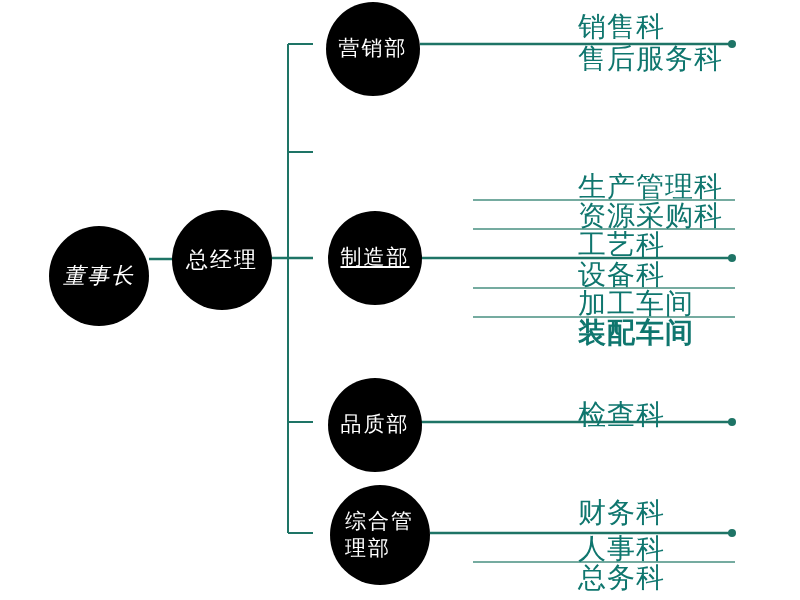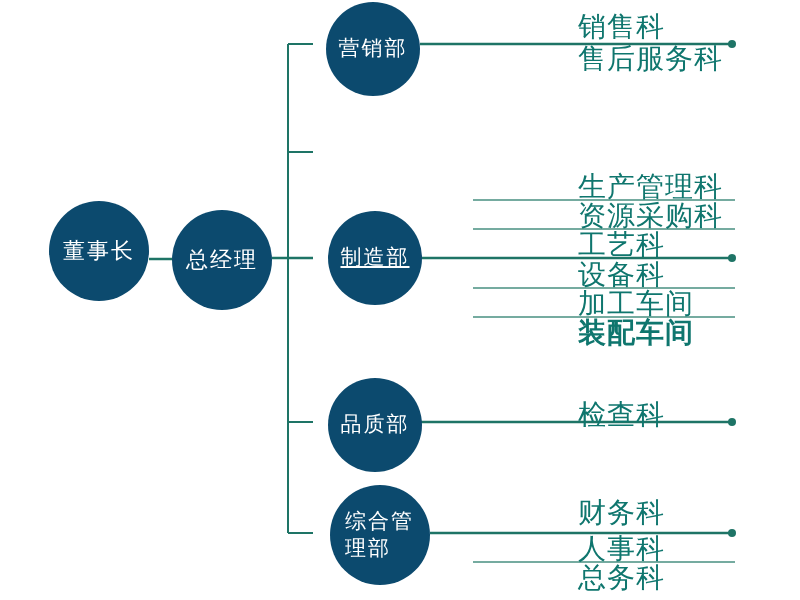--- a/index.html
+++ b/index.html
@@ -2,21 +2,21 @@
 <html><head>
 <meta charset="utf-8">
 <style>
   html,body{margin:0;padding:0;background:#fff;}
   .canvas{
     position:relative;width:800px;height:600px;background:#ffffff;
     font-family:"Liberation Serif","DejaVu Serif",serif;overflow:hidden;
   }
   .connectors{position:absolute;left:0;top:0;width:800px;height:600px;}
   .node{
-    position:absolute;border-radius:50%;background:#0c4a6e;color:#ffffff;
+    position:absolute;border-radius:50%;background:#000000;color:#ffffff;
     display:flex;align-items:center;justify-content:center;text-align:center;
     font-size:21px;letter-spacing:2px;line-height:1.3;
   }
   .node.big{font-size:22px;}
   .node .wrap2{display:block;width:70px;text-align:left;letter-spacing:2px;}
   .section-label{
     position:absolute;left:578px;color:#0f766e;font-size:28px;
     line-height:22px;letter-spacing:1px;white-space:nowrap;
   }
 </style>
@@ -47,21 +47,21 @@
     <line x1="430" y1="533" x2="732" y2="533" stroke="#1e7466" stroke-width="2.5"></line>
     <circle cx="732" cy="533" r="4" fill="#1e7466"></circle>
 
     <line x1="473" y1="200" x2="735" y2="200" stroke="#478f81" stroke-width="1.5"></line>
     <line x1="473" y1="229" x2="735" y2="229" stroke="#478f81" stroke-width="1.5"></line>
     <line x1="473" y1="288" x2="735" y2="288" stroke="#478f81" stroke-width="1.5"></line>
     <line x1="473" y1="317" x2="735" y2="317" stroke="#478f81" stroke-width="1.5"></line>
     <line x1="473" y1="562" x2="735" y2="562" stroke="#478f81" stroke-width="1.5"></line>
   </svg>
 
-  <div class="node big" style="left:49px;top:201px;width:100px;height:100px;">
+  <div class="node big" style="left:49px;top:226px;width:100px;height:100px;font-style:italic;">
     <span>董事长</span>
   </div>
 
   <div class="node big" style="left:172px;top:210px;width:100px;height:100px;">
     <span>总经理</span>
   </div>
 
   <div class="node" style="left:326px;top:2px;width:94px;height:94px;">
     <span>营销部</span>
   </div>

